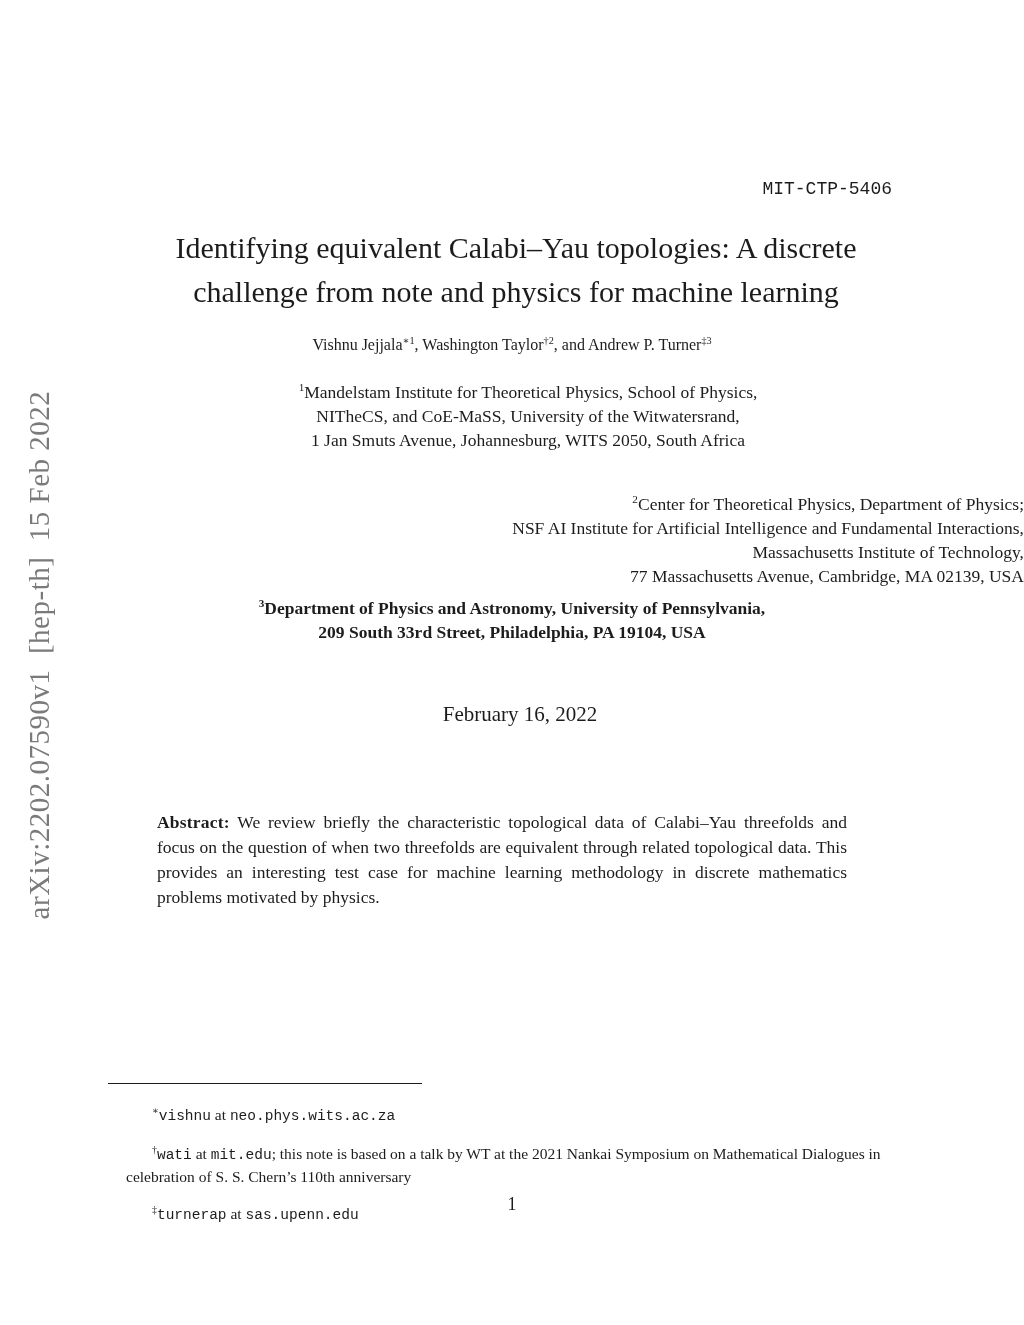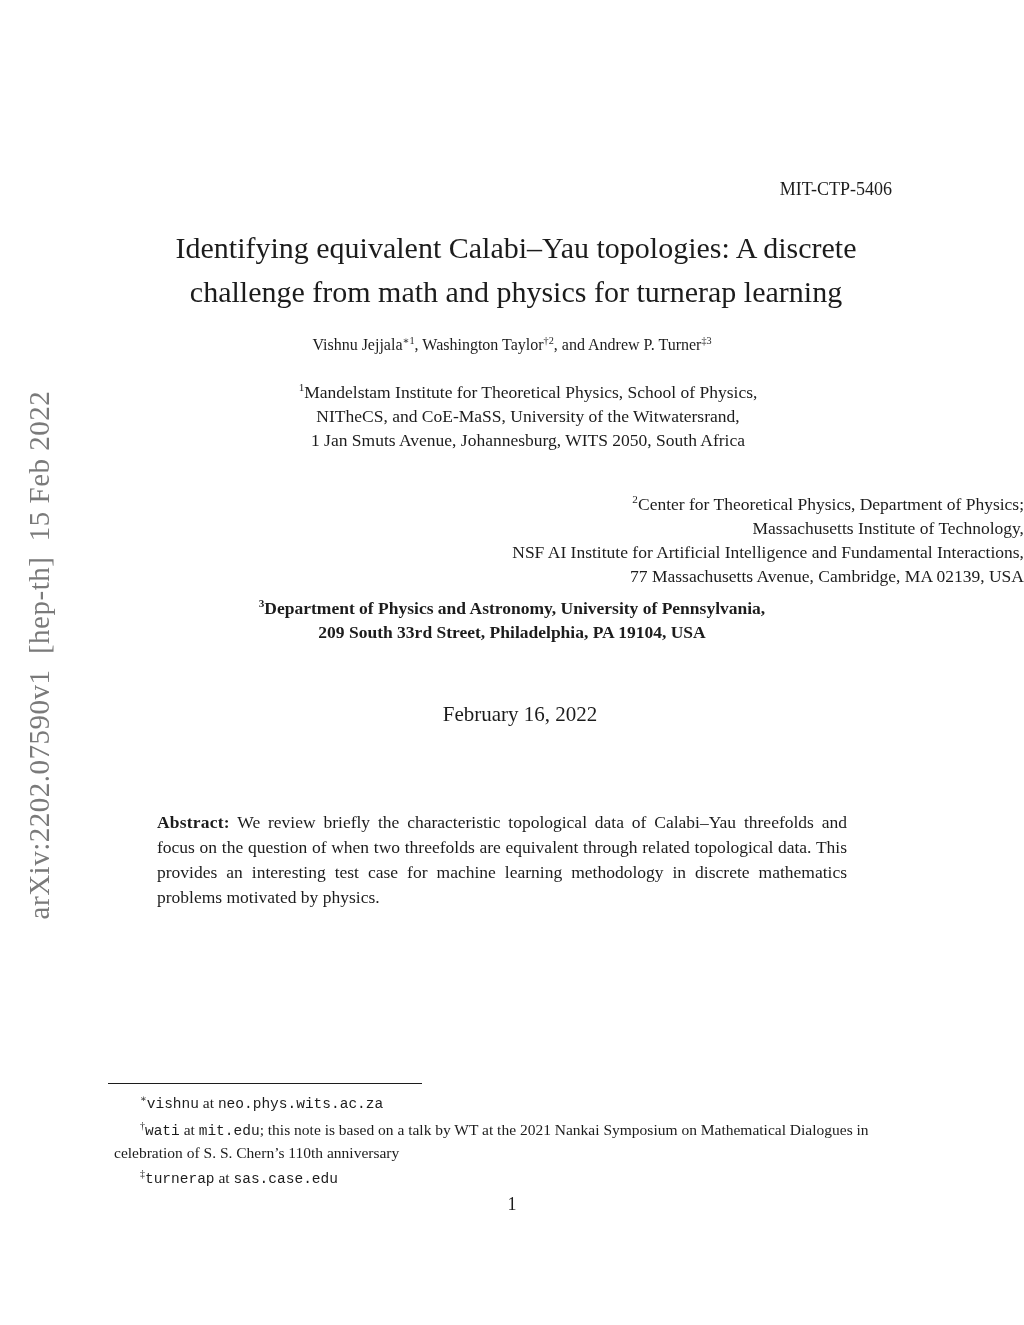--- a/index.html
+++ b/index.html
@@ -24,20 +24,21 @@
     white-space: pre;
     color: #7a7a7a;
     font-size: 29px;
     letter-spacing: 0.5px;
   }
   .report {
     position: absolute;
     top: 179px;
     right: 132px;
     font-size: 18px;
+    font-family: Liberation Mono, monospace;
   }
   .title {
     position: absolute;
     top: 222px;
     left: 0;
     width: 100%;
     text-align: center;
     font-size: 30px;
     font-weight: normal;
     line-height: 44px;
@@ -94,21 +95,21 @@
   .footnotes {
     position: absolute;
     top: 1088px;
     left: 110px;
     width: 802px;
     font-size: 15.5px;
     line-height: 21px;
   }
   .fn {
     text-indent: 26px;
-    margin: 4px;
+    margin: 16px;
   }
   .tt {
     font-family: "Liberation Mono", "DejaVu Sans Mono", monospace;
     font-size: 14.5px;
   }
   .pageno {
     position: absolute;
     top: 1194px;
     left: 0;
     width: 100%;
@@ -118,49 +119,49 @@
 </style>
 </head>
 <body>
 
 <div class="page">
 
   <div class="arxiv-stamp">arXiv:2202.07590v1  [hep-th]  15 Feb 2022</div>
 
   <div class="report">MIT-CTP-5406</div>
 
-  <h1 class="title"><span>Identifying equivalent Calabi–Yau topologies: A discrete</span><br><span>challenge from math and physics for turnerap learning</span></h1>
+  <h1 class="title"><span>Identifying equivalent Calabi–Yau topologies: A discrete</span><br><span>challenge from note and physics for machine learning</span></h1>
 
   <div class="authors"><span><span>Vishnu Jejjala</span><sup>∗1</sup><span>, </span></span><span><span>Washington Taylor</span><sup>†2</sup><span>, and </span></span><span><span>Andrew P. Turner</span><sup>‡3</sup></span></div>
 
   <div class="affil affil-1">
     <div><sup>1</sup><span>Mandelstam Institute for Theoretical Physics, School of Physics,</span></div>
     <div>NITheCS, and CoE-MaSS, University of the Witwatersrand,</div>
     <div>1 Jan Smuts Avenue, Johannesburg, WITS 2050, South Africa</div>
   </div>
 
   <div class="affil affil-2">
     <div><sup>2</sup><span>Center for Theoretical Physics, Department of Physics;</span></div>
+    <div>NSF AI Institute for Artificial Intelligence and Fundamental Interactions,</div>
     <div>Massachusetts Institute of Technology,</div>
-    <div>NSF AI Institute for Artificial Intelligence and Fundamental Interactions,</div>
     <div>77 Massachusetts Avenue, Cambridge, MA 02139, USA</div>
   </div>
 
   <div class="affil affil-3">
     <div><sup>3</sup><span>Department of Physics and Astronomy, University of Pennsylvania,</span></div>
     <div>209 South 33rd Street, Philadelphia, PA 19104, USA</div>
   </div>
 
   <div class="date">February 16, 2022</div>
 
   <div class="abstract"><b>Abstract:</b> <span>We review briefly the characteristic topological data of Calabi–Yau threefolds and focus on the question of when two threefolds are equivalent through related topological data. This provides an interesting test case for machine learning methodology in discrete mathematics problems motivated by physics.</span></div>
 
   <div class="fn-rule"></div>
 
   <div class="footnotes">
     <div class="fn"><sup>∗</sup><span class="tt">vishnu</span><span> at </span><span class="tt">neo.phys.wits.ac.za</span><span></span></div>
     <div class="fn"><sup>†</sup><span class="tt">wati</span><span> at </span><span class="tt">mit.edu</span><span>; this note is based on a talk by WT at the 2021 Nankai Symposium on Mathematical Dialogues in celebration of S. S. Chern’s 110th anniversary</span></div>
-    <div class="fn"><sup>‡</sup><span class="tt">turnerap</span><span> at </span><span class="tt">sas.case.edu</span><span></span></div>
+    <div class="fn"><sup>‡</sup><span class="tt">turnerap</span><span> at </span><span class="tt">sas.upenn.edu</span><span></span></div>
   </div>
 
   <div class="pageno">1</div>
 
 </div>
 
 </body></html>

